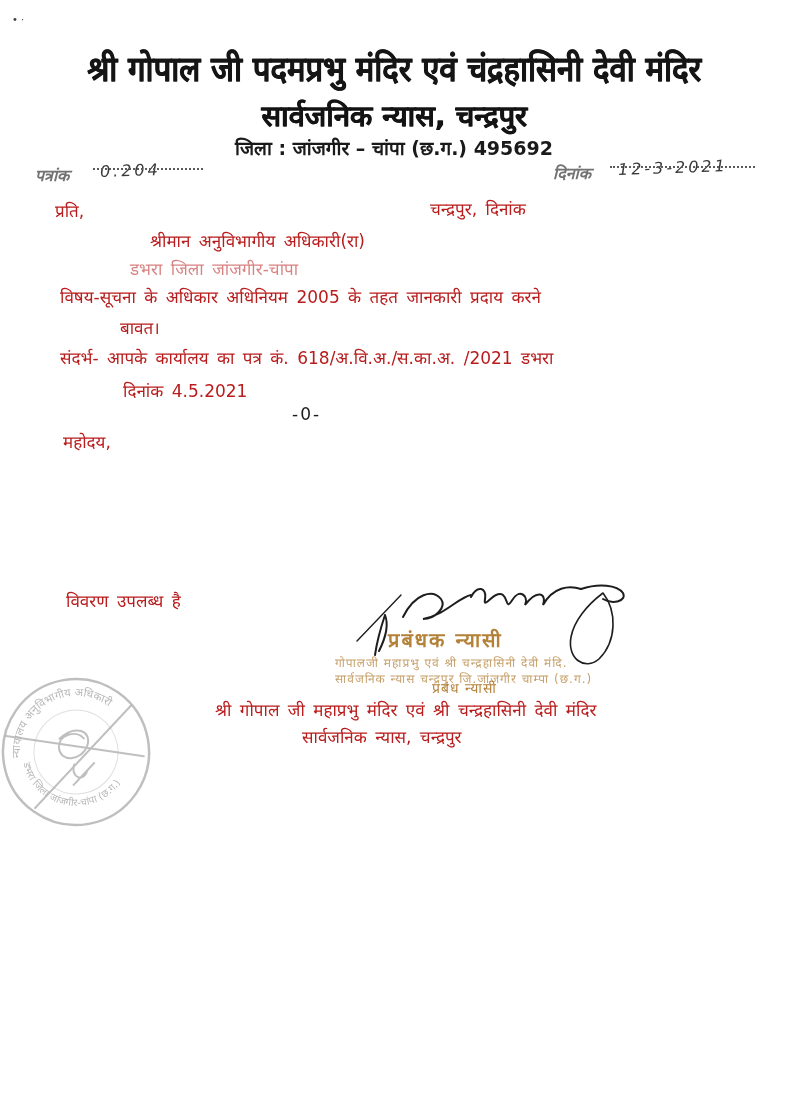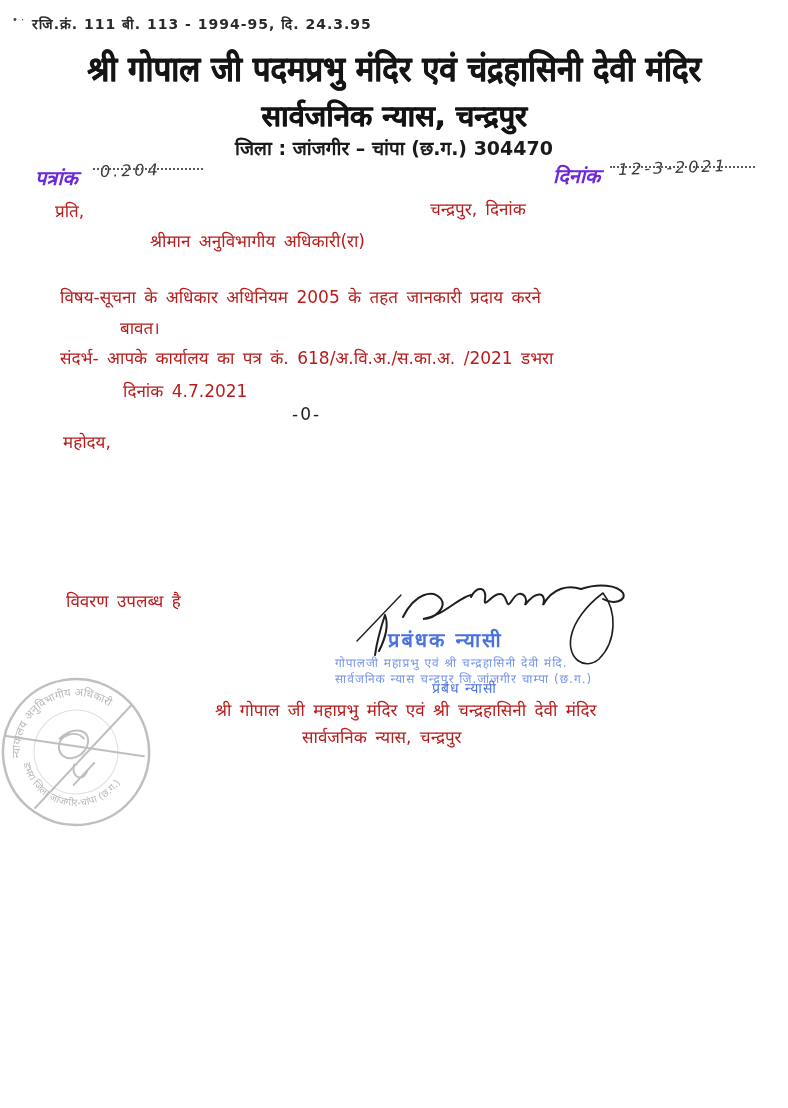--- a/index.html
+++ b/index.html
@@ -18,66 +18,66 @@
   .hdr1 {
     width:100%; text-align:center; font-size:31px; font-weight:bold;
     transform:scaleY(1.12); letter-spacing:0px; color:#151515;
     text-shadow:0.6px 0 0 #151515;
   }
   .hdr2 {
     width:100%; text-align:center; font-size:29px; font-weight:bold;
     color:#131313; text-shadow:0.6px 0 0 #131313;
   }
   .hdr3 { width:100%; text-align:center; font-size:19px; font-weight:bold; color:#1a1a1a; }
-  .label-bold { font-size:20px; font-weight:bold; font-style:italic; color:#6d28d9; }
+  .label-bold { font-size:16px; font-weight:bold; font-style:italic; color:#737373; }
   .handwrite {
     font-size:16px; font-style:italic; letter-spacing:3px; color:#3a3a3a;
     transform:rotate(-2deg);
   }
   .dotline { position:absolute; border-bottom:2px dotted #5a5a5a; height:0; }
   .body-text { font-size:17px; color:#b91c1c; }
   .faded { opacity:0.55; filter:blur(0.3px); }
-  .stamp-text { color:#1d4ed8; opacity:0.8; filter:blur(0.35px); }
+  .stamp-text { color:#a16207; opacity:0.8; filter:blur(0.35px); }
   .stamp-big { font-size:20px; font-weight:bold; letter-spacing:2px; }
   .stamp-small { font-size:12px; letter-spacing:1px; opacity:0.6; }
   .sep { font-size:17px; letter-spacing:2px; }
   .sig-svg, .seal-svg { position:absolute; }
   .seal-svg { transform:rotate(-10deg); opacity:0.55; }
   .tiny-mark { font-size:10px; color:#444; }
 </style>
 </head>
 <body>
 
 <div class="page">
 
   <span class="t tiny-mark" style="left:12px; top:14px;">• ·</span>
 
-  <span class="t reg-line" style="left:32px; top:16px;">रजि.क्रं. 111 बी. 113 - 1994-95, दि. 24.3.95</span>
 
   <div class="t hdr1" style="left:0; top:50px;">श्री गोपाल जी पदमप्रभु मंदिर एवं चंद्रहासिनी देवी मंदिर</div>
   <div class="t hdr2" style="left:0; top:98px;">सार्वजनिक न्यास, चन्द्रपुर</div>
-  <div class="t hdr3" style="left:0; top:137px;">जिला : जांजगीर – चांपा (छ.ग.) 304470</div>
+  <div class="t hdr3" style="left:0; top:137px;">जिला : जांजगीर – चांपा (छ.ग.) 495692</div>
 
   <span class="t label-bold" style="left:35px; top:166px;">पत्रांक</span>
   <span class="t handwrite" style="left:100px; top:161px;">0.204</span>
   <span class="dotline" style="left:93px; top:168px; width:110px;"></span>
 
   <span class="t label-bold" style="left:553px; top:164px;">दिनांक</span>
   <span class="t handwrite" style="left:618px; top:158px;">12-3-2021</span>
   <span class="dotline" style="left:610px; top:166px; width:145px;"></span>
 
   <span class="t body-text typed" style="left:55px; top:201px;">प्रति,</span>
   <span class="t body-text typed" style="left:430px; top:199px;">चन्द्रपुर, दिनांक</span>
   <span class="t body-text typed" style="left:150px; top:231px;">श्रीमान अनुविभागीय अधिकारी(रा)</span>
+  <span class="t body-text typed faded" style="left:130px; top:259px;">डभरा जिला जांजगीर-चांपा</span>
 
   <span class="t body-text typed" style="left:60px; top:287px;">विषय-सूचना के अधिकार अधिनियम 2005 के तहत जानकारी प्रदाय करने</span>
   <span class="t body-text typed" style="left:120px; top:318px;">बावत।</span>
 
   <span class="t body-text typed" style="left:60px; top:348px;">संदर्भ- आपके कार्यालय का पत्र कं. 618/अ.वि.अ./स.का.अ. /2021 डभरा</span>
-  <span class="t body-text typed" style="left:123px; top:381px;">दिनांक 4.7.2021</span>
+  <span class="t body-text typed" style="left:123px; top:381px;">दिनांक 4.5.2021</span>
   <span class="t sep" style="left:292px; top:404px;">-0-</span>
 
   <span class="t body-text typed" style="left:63px; top:432px;">महोदय,</span>
 
   <span class="t body-text typed" style="left:66px; top:591px;">विवरण उपलब्ध है</span>
 
   <svg class="sig-svg" style="left:355px; top:575px;" width="310" height="90" viewBox="0 0 310 90">
     <g fill="none" stroke="#1e1e1e" stroke-width="2" stroke-linecap="round">
       <path d="M48 42 C 60 18, 78 14, 86 24 C 92 32, 80 44, 68 44 C 90 40, 104 22, 116 20"></path>
       <path d="M116 22 C 122 10, 132 12, 130 24 C 128 36, 140 14, 148 20 C 154 25, 150 36, 158 24 C 164 14, 174 20, 170 30 C 182 14, 192 18, 188 30 C 198 12, 214 10, 226 14"></path>

